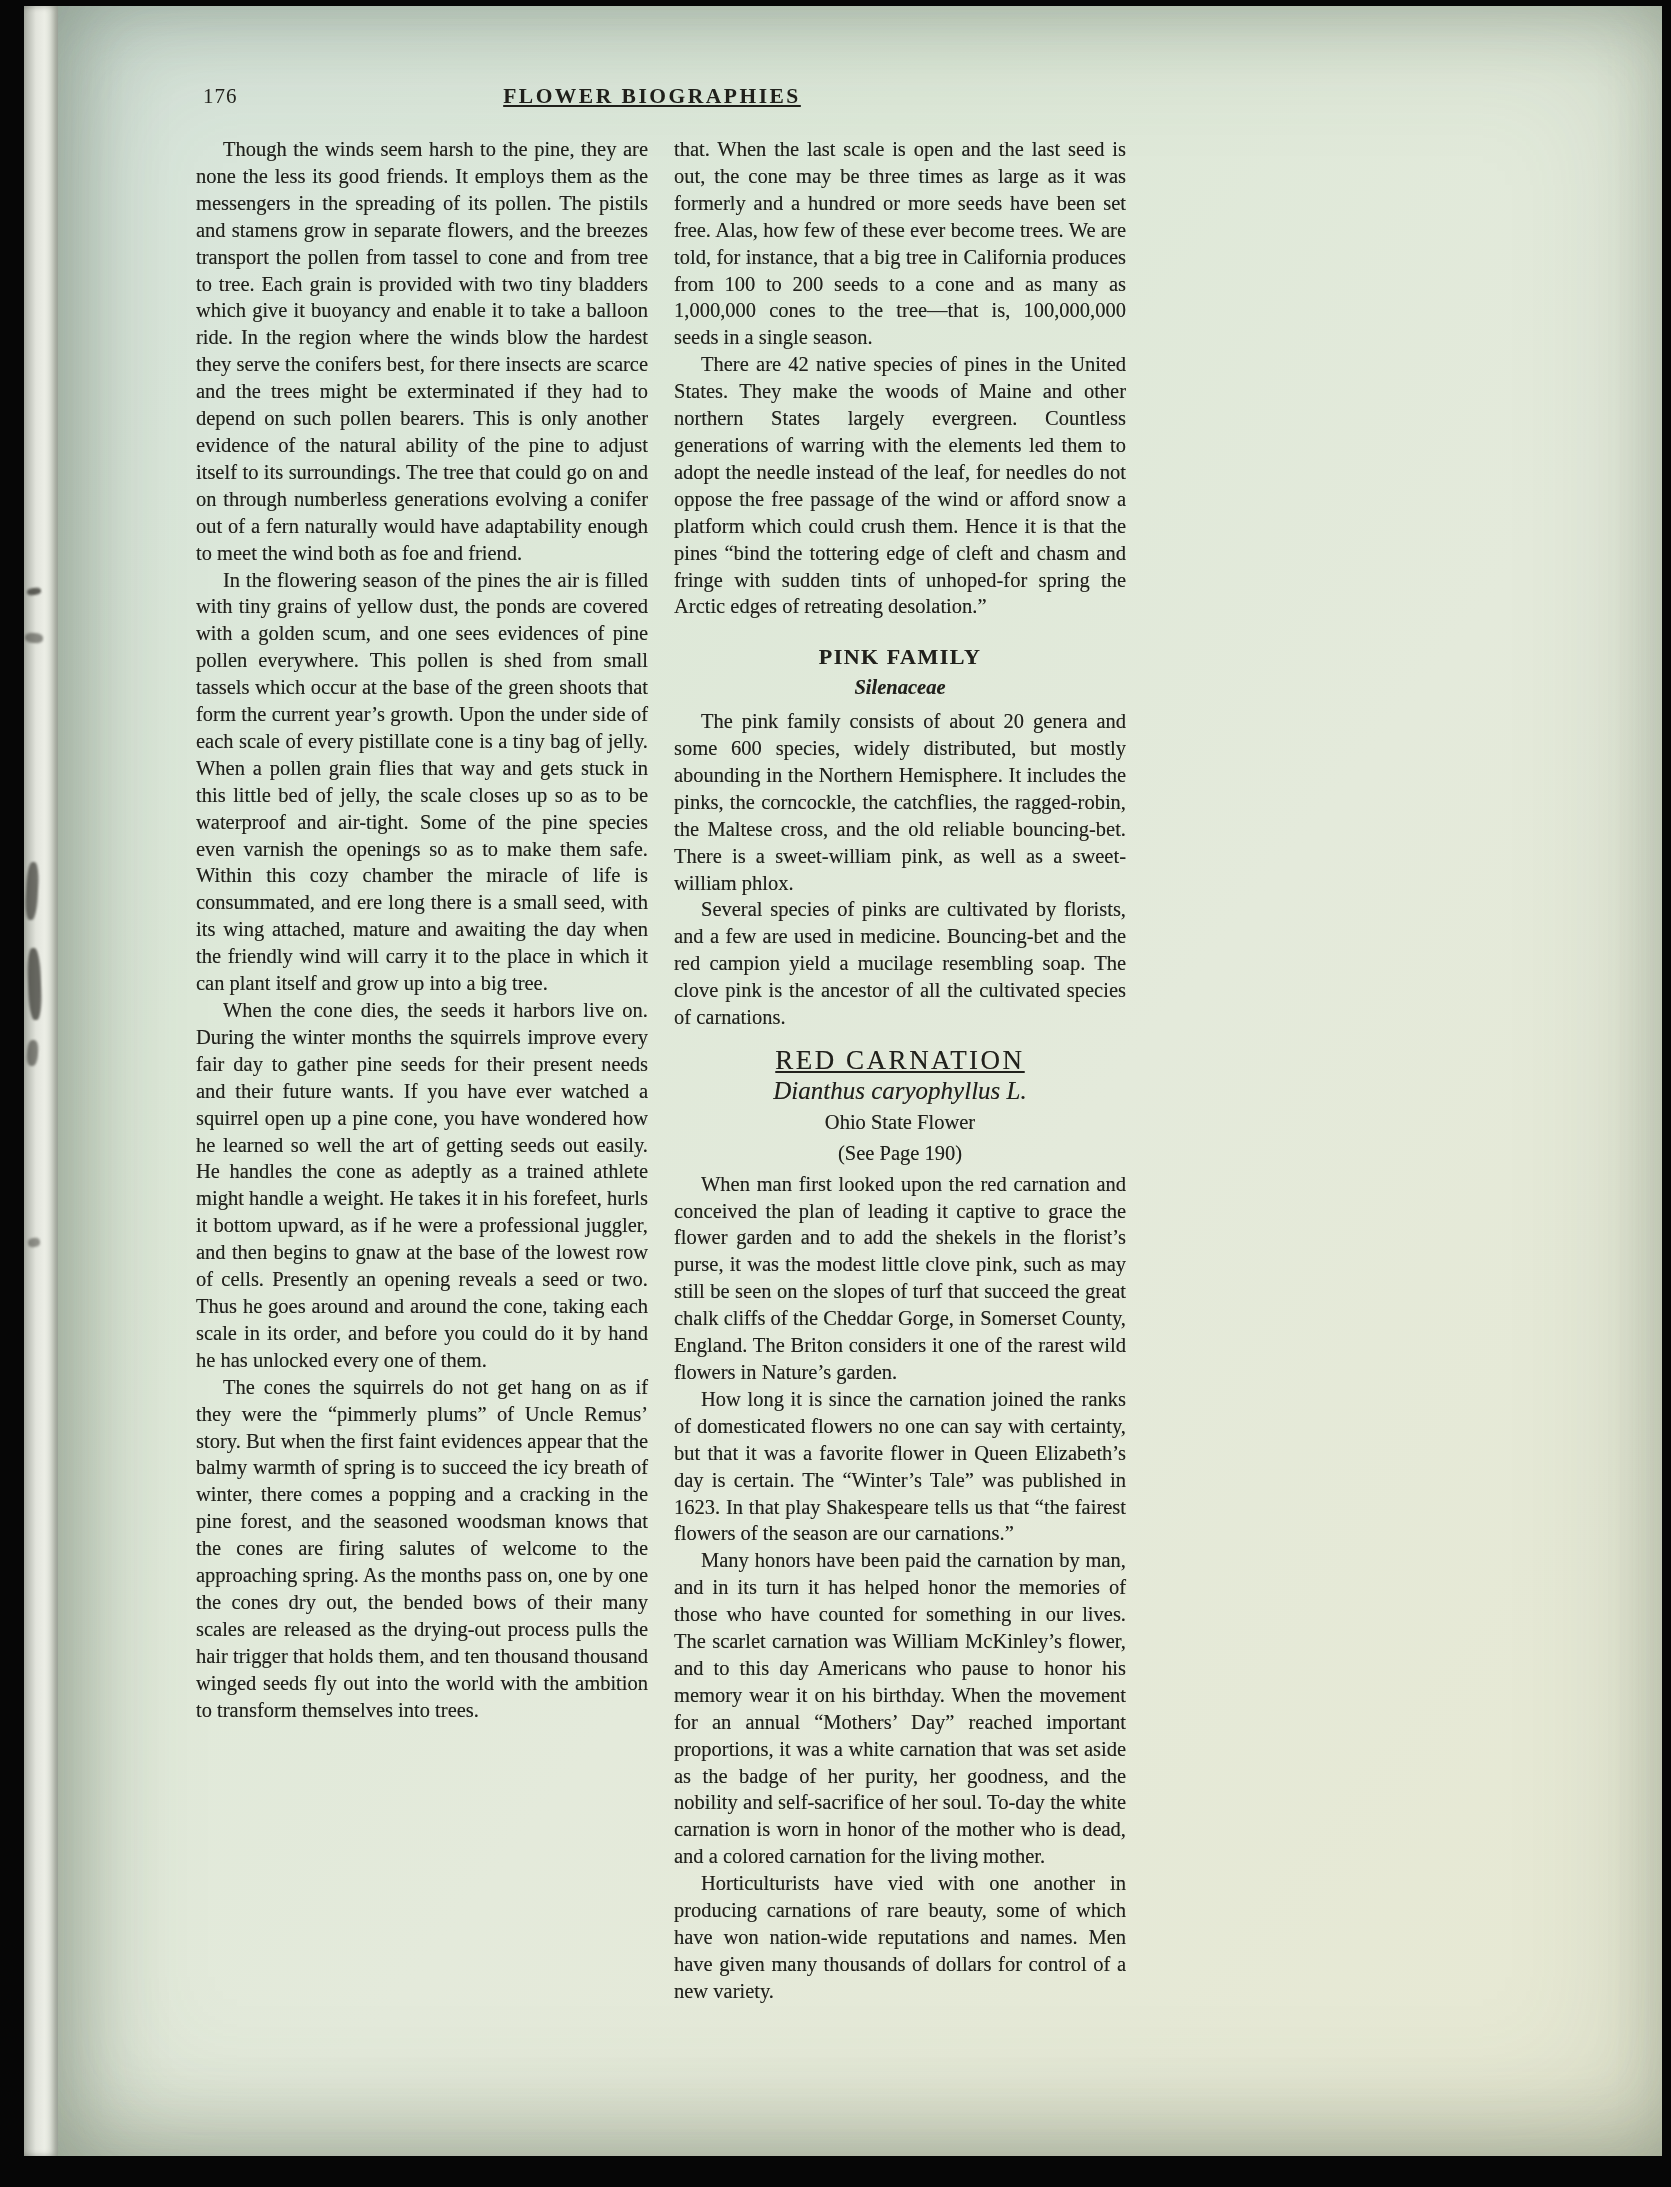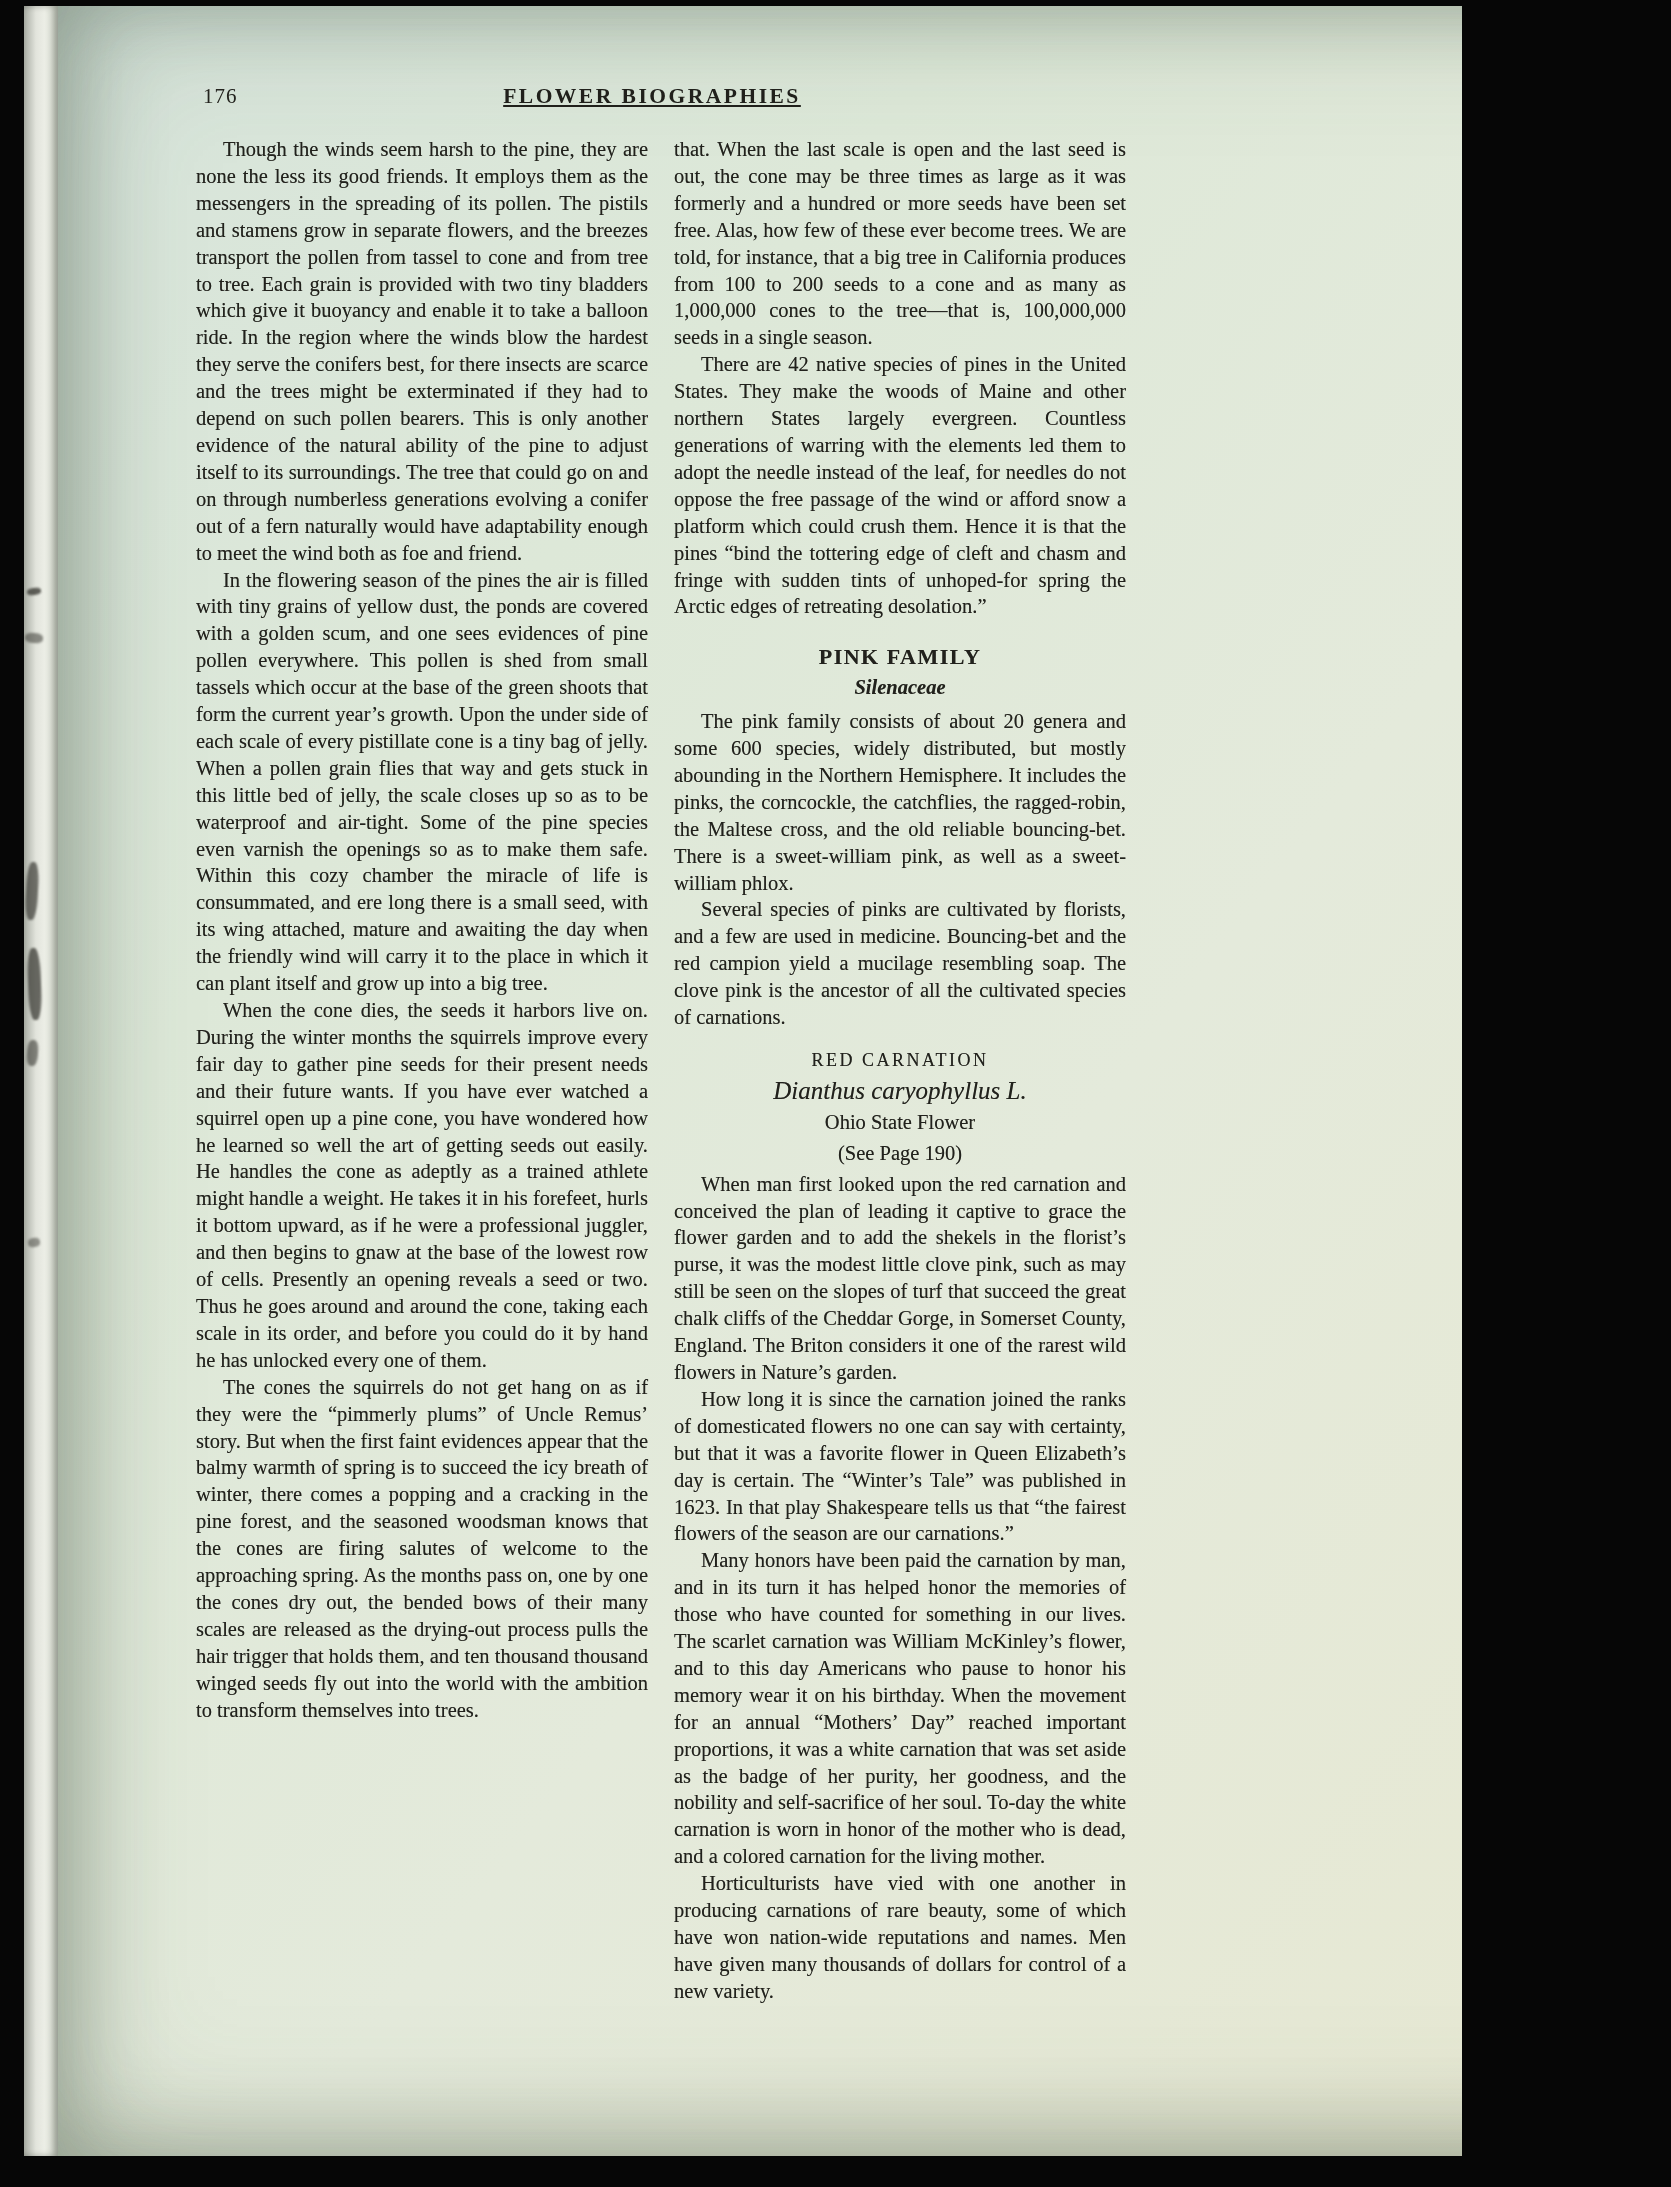--- a/index.html
+++ b/index.html
@@ -1,21 +1,21 @@
 <!DOCTYPE html>
 <html><head>
 <meta charset="utf-8">
 <style>
   * { margin: 0; padding: 0; box-sizing: border-box; }
   html, body { background: #060606; }
   body { font-family: "Liberation Serif", "DejaVu Serif", serif; }
 
   .scan {
     position: relative;
-    width: 1462px;
+    width: 1671px;
     height: 2187px;
     background: #060606;
     overflow: hidden;
   }
 
   
   .book-edge {
     position: absolute;
     left: 24px; top: 6px;
     width: 34px; height: 2150px;
@@ -94,23 +94,24 @@
   }
   .species {
     text-align: center;
     font-style: italic;
     font-weight: bold;
     font-size: 20.5px;
     margin: 1px 0 7px;
   }
   .heading2 {
     text-align: center;
-    font-size: 18px;
+    font-size: 27px;
     letter-spacing: 2.5px;
     margin: 16px 0 4px;
+    text-decoration: underline;
   }
   .species2 {
     text-align: center;
     font-style: italic;
     font-size: 25px;
     margin: 1px 0 1px;
   }
   .subline {
     text-align: center;
     margin: 4px 0;

